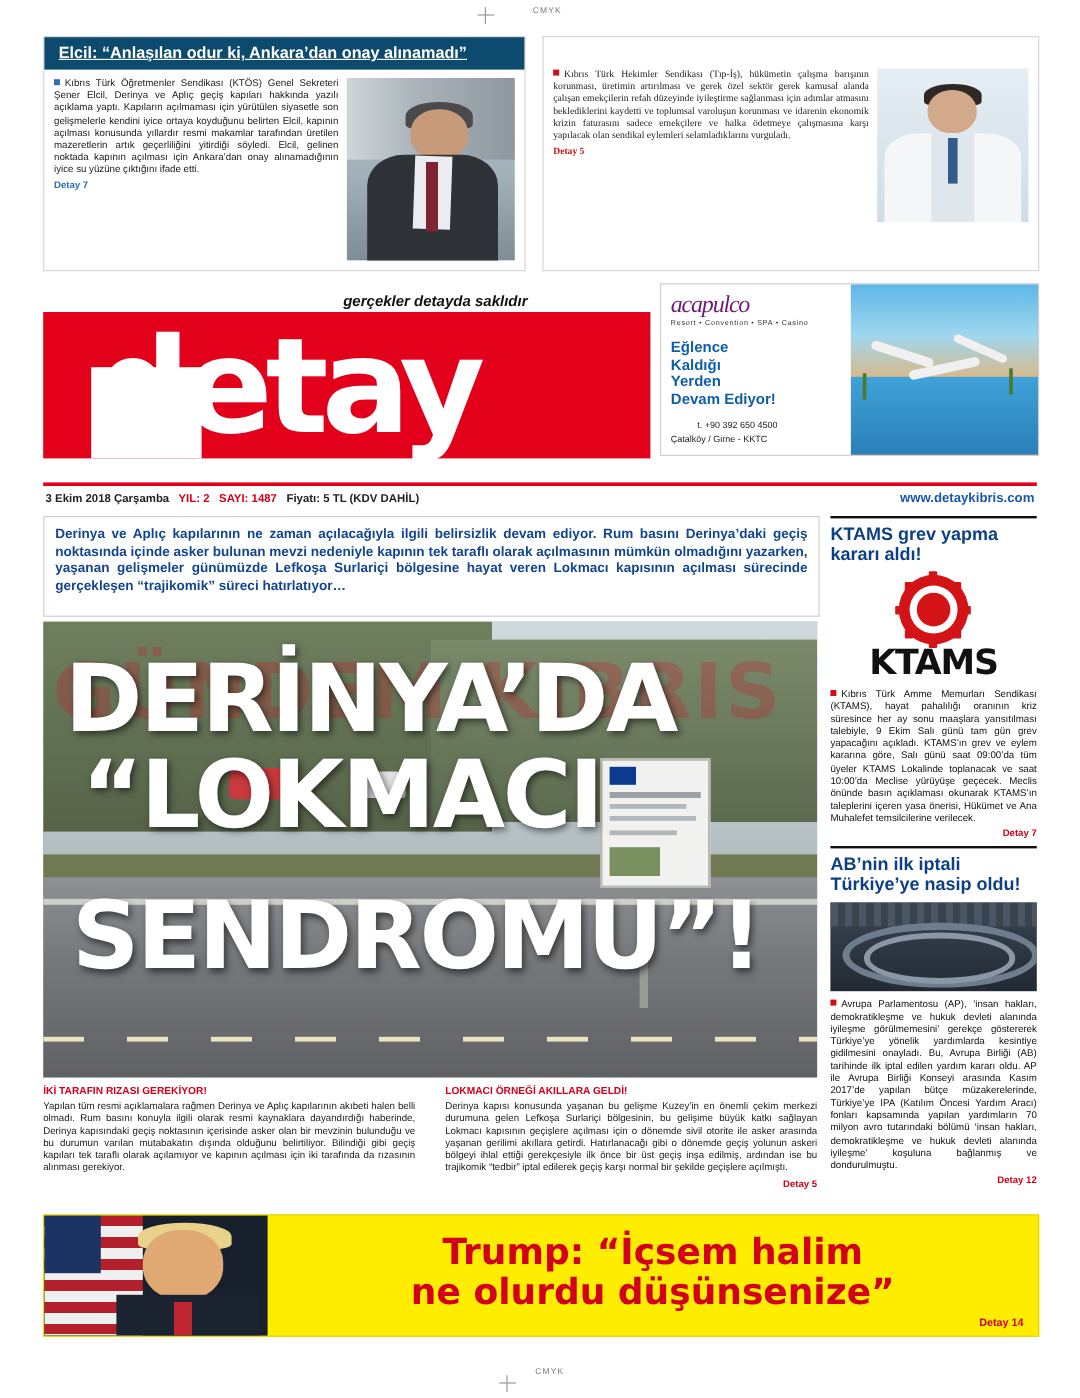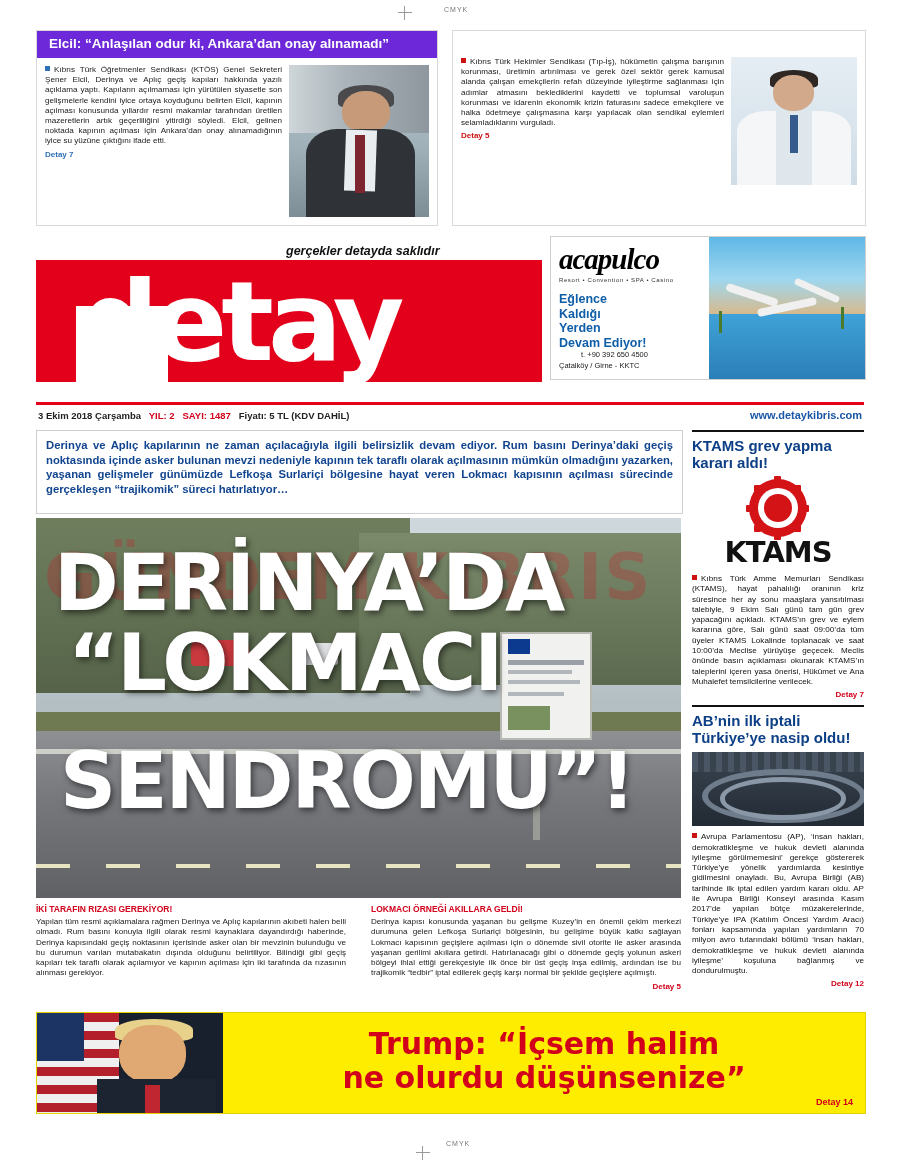--- a/index.html
+++ b/index.html
@@ -47,21 +47,21 @@
   
   .masthead{position:absolute;left:36px;top:232px;width:828px;height:170px;}
   .slogan{position:absolute;right:3px;top:12px;font-size:12.5px;font-weight:bold;color:#111;font-style:italic;}
   .logo-box{position:absolute;left:0;top:28px;width:506px;height:122px;background:#e2001a;}
   .logo-text{position:absolute;left:8px;top:18px;font-size:110px;line-height:96px;font-weight:bold;color:#fff;letter-spacing:-6px;font-family:"DejaVu Sans",sans-serif;}
   .logo-white{position:absolute;left:40px;top:46px;width:92px;height:76px;background:#fff;}
 
   
   .ad{position:absolute;left:514px;top:4px;width:314px;height:142px;border:1px solid #cfcfcf;background:#fff;display:flex;}
   .ad-left{width:150px;padding:6px 0 0 8px;position:relative;}
-  .ad-logo{font-family:"Liberation Serif",serif;font-style:italic;font-weight:bold;font-size:29px;color:#000000;letter-spacing:-1px;}
+  .ad-logo{font-family:"Liberation Serif",serif;font-style:italic;font-weight:normal;font-size:20px;color:#701a75;letter-spacing:-1px;}
   .ad-sub{font-size:6px;color:#333;letter-spacing:.6px;margin-top:1px;}
   .ad-claim{margin-top:9px;font-size:12.5px;font-weight:bold;color:#0f5ea8;line-height:14.5px;}
   .ad-phone{position:absolute;bottom:20px;left:8px;font-size:7.5px;color:#222;padding-left:22px;}
   .ad-addr{position:absolute;bottom:9px;left:8px;font-size:7.5px;color:#222;}
   .ad-right{flex:1;position:relative;overflow:hidden;background:linear-gradient(180deg,#5fb7e6 0%,#9fd7ef 30%,#d9b98a 55%,#cfa36f 100%);}
   .ad-pool{position:absolute;left:0;bottom:0;width:100%;height:46%;background:linear-gradient(180deg,#3fa2d8,#2b7fb8);}
   .ad-slide{position:absolute;background:#f0f0f0;border-radius:10px;}
   .ad-palm{position:absolute;width:3px;height:22px;background:#4a7a2a;}
 
   .infobar{position:absolute;left:36px;top:402px;width:828px;height:22px;border-top:3px solid #e2001a;}
@@ -143,40 +143,40 @@
 <body>
 
 <div class="page">
 
   <div class="regmark" style="left:398px;top:6px;"></div>
   <div class="cmyk" style="left:444px;top:6px;">CMYK</div>
   <div class="regmark" style="left:416px;top:1146px;"></div>
   <div class="cmyk" style="left:446px;top:1140px;">CMYK</div>
 
   <div class="teaser" style="left:36px;top:30px;width:400px;height:194px;">
-    <div class="teaser-hd" style="background:#6d28d9;">Elcil: “Anlaşılan odur ki, Ankara’dan onay alınamadı”</div>
+    <div class="teaser-hd" style="background:#0c4a6e;text-decoration:underline;">Elcil: “Anlaşılan odur ki, Ankara’dan onay alınamadı”</div>
     <div class="teaser-body">
       <div style="flex:1;">
         <div class="teaser-text"><span class="sqb"></span><span>Kıbrıs Türk Öğretmenler Sendikası (KTÖS) Genel Sekreteri Şener Elcil, Derinya ve Aplıç geçiş kapıları hakkında yazılı açıklama yaptı. Kapıların açılmaması için yürütülen siyasetle son gelişmelerle kendini iyice ortaya koyduğunu belirten Elcil, kapının açılması konusunda yıllardır resmi makamlar tarafından üretilen mazeretlerin artık geçerliliğini yitirdiği söyledi. Elcil, gelinen noktada kapının açılması için Ankara’dan onay alınamadığının iyice su yüzüne çıktığını ifade etti.</span></div>
         <div class="detaylink dl-blue">Detay 7</div>
       </div>
       <div class="photo ph1" style="width:140px;height:152px;flex:none;">
         <div class="sky"></div>
           <div class="bld"></div>
         <div class="hair"></div>
           <div class="head"></div>
         <div class="body"></div>
           <div class="shirt"></div>
           <div class="tie"></div>
       </div>
     </div>
   </div>
 
   <div class="teaser" style="left:452px;top:30px;width:412px;height:194px;">
-    <div class="teaser-body" style="padding-top:26px;">
+    <div class="teaser-body" style="padding-top:26px;font-family:Liberation Serif, serif;">
       <div style="flex:1;">
         <div class="teaser-text"><span class="sqr"></span><span>Kıbrıs Türk Hekimler Sendikası (Tıp-İş), hükümetin çalışma barışının korunması, üretimin artırılması ve gerek özel sektör gerek kamusal alanda çalışan emekçilerin refah düzeyinde iyileştirme sağlanması için adımlar atmasını beklediklerini kaydetti ve toplumsal varoluşun korunması ve idarenin ekonomik krizin faturasını sadece emekçilere ve halka ödetmeye çalışmasına karşı yapılacak olan sendikal eylemleri selamladıklarını vurguladı.</span></div>
         <div class="detaylink dl-red">Detay 5</div>
       </div>
       <div class="photo ph2" style="width:126px;height:128px;flex:none;">
         <div class="hair"></div>
           <div class="head"></div>
         <div class="coat"></div>
           <div class="coatl"></div>
           <div class="tie"></div>

